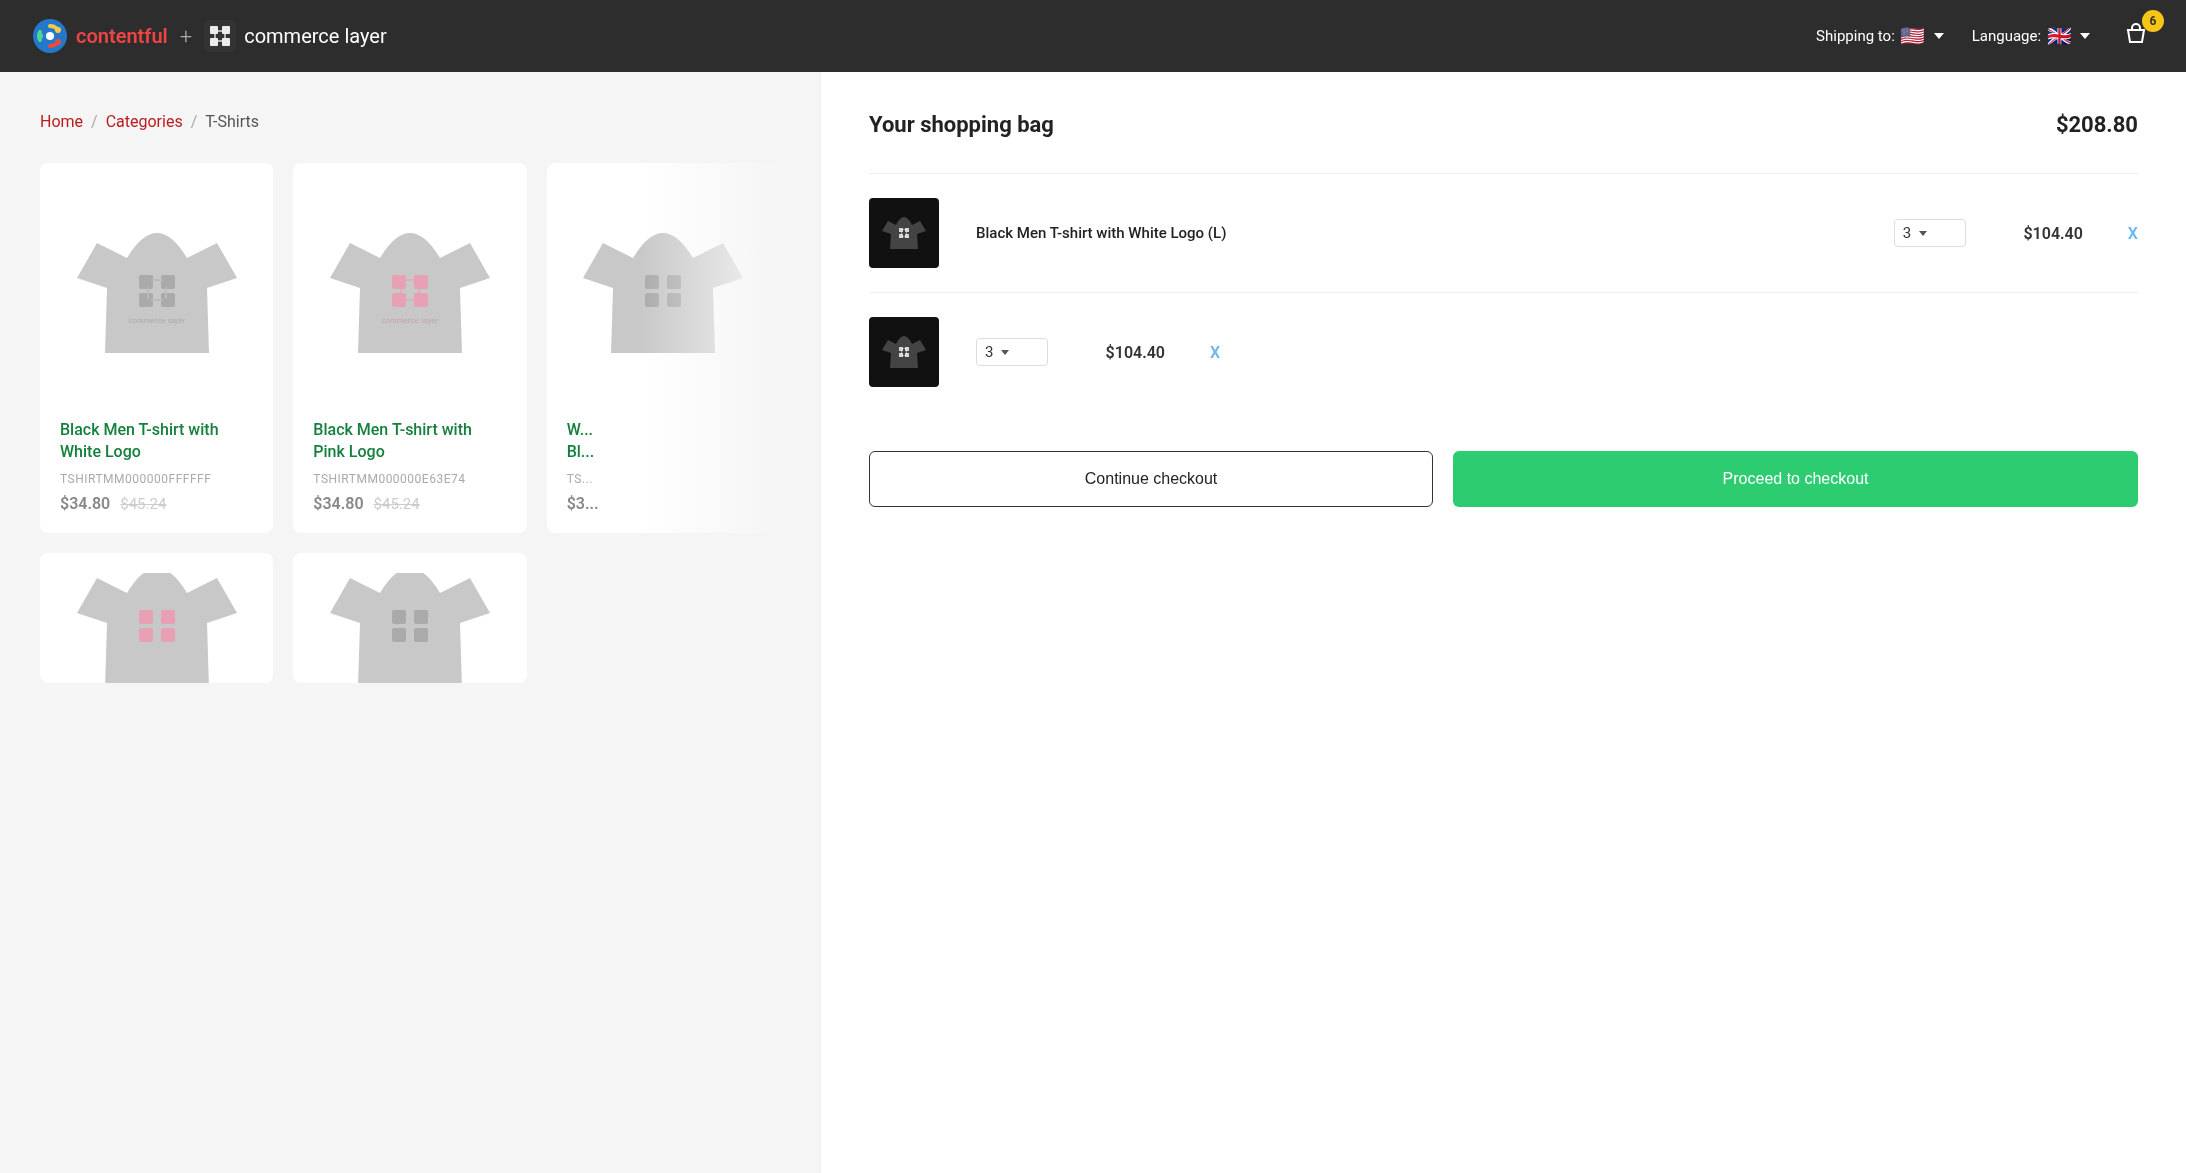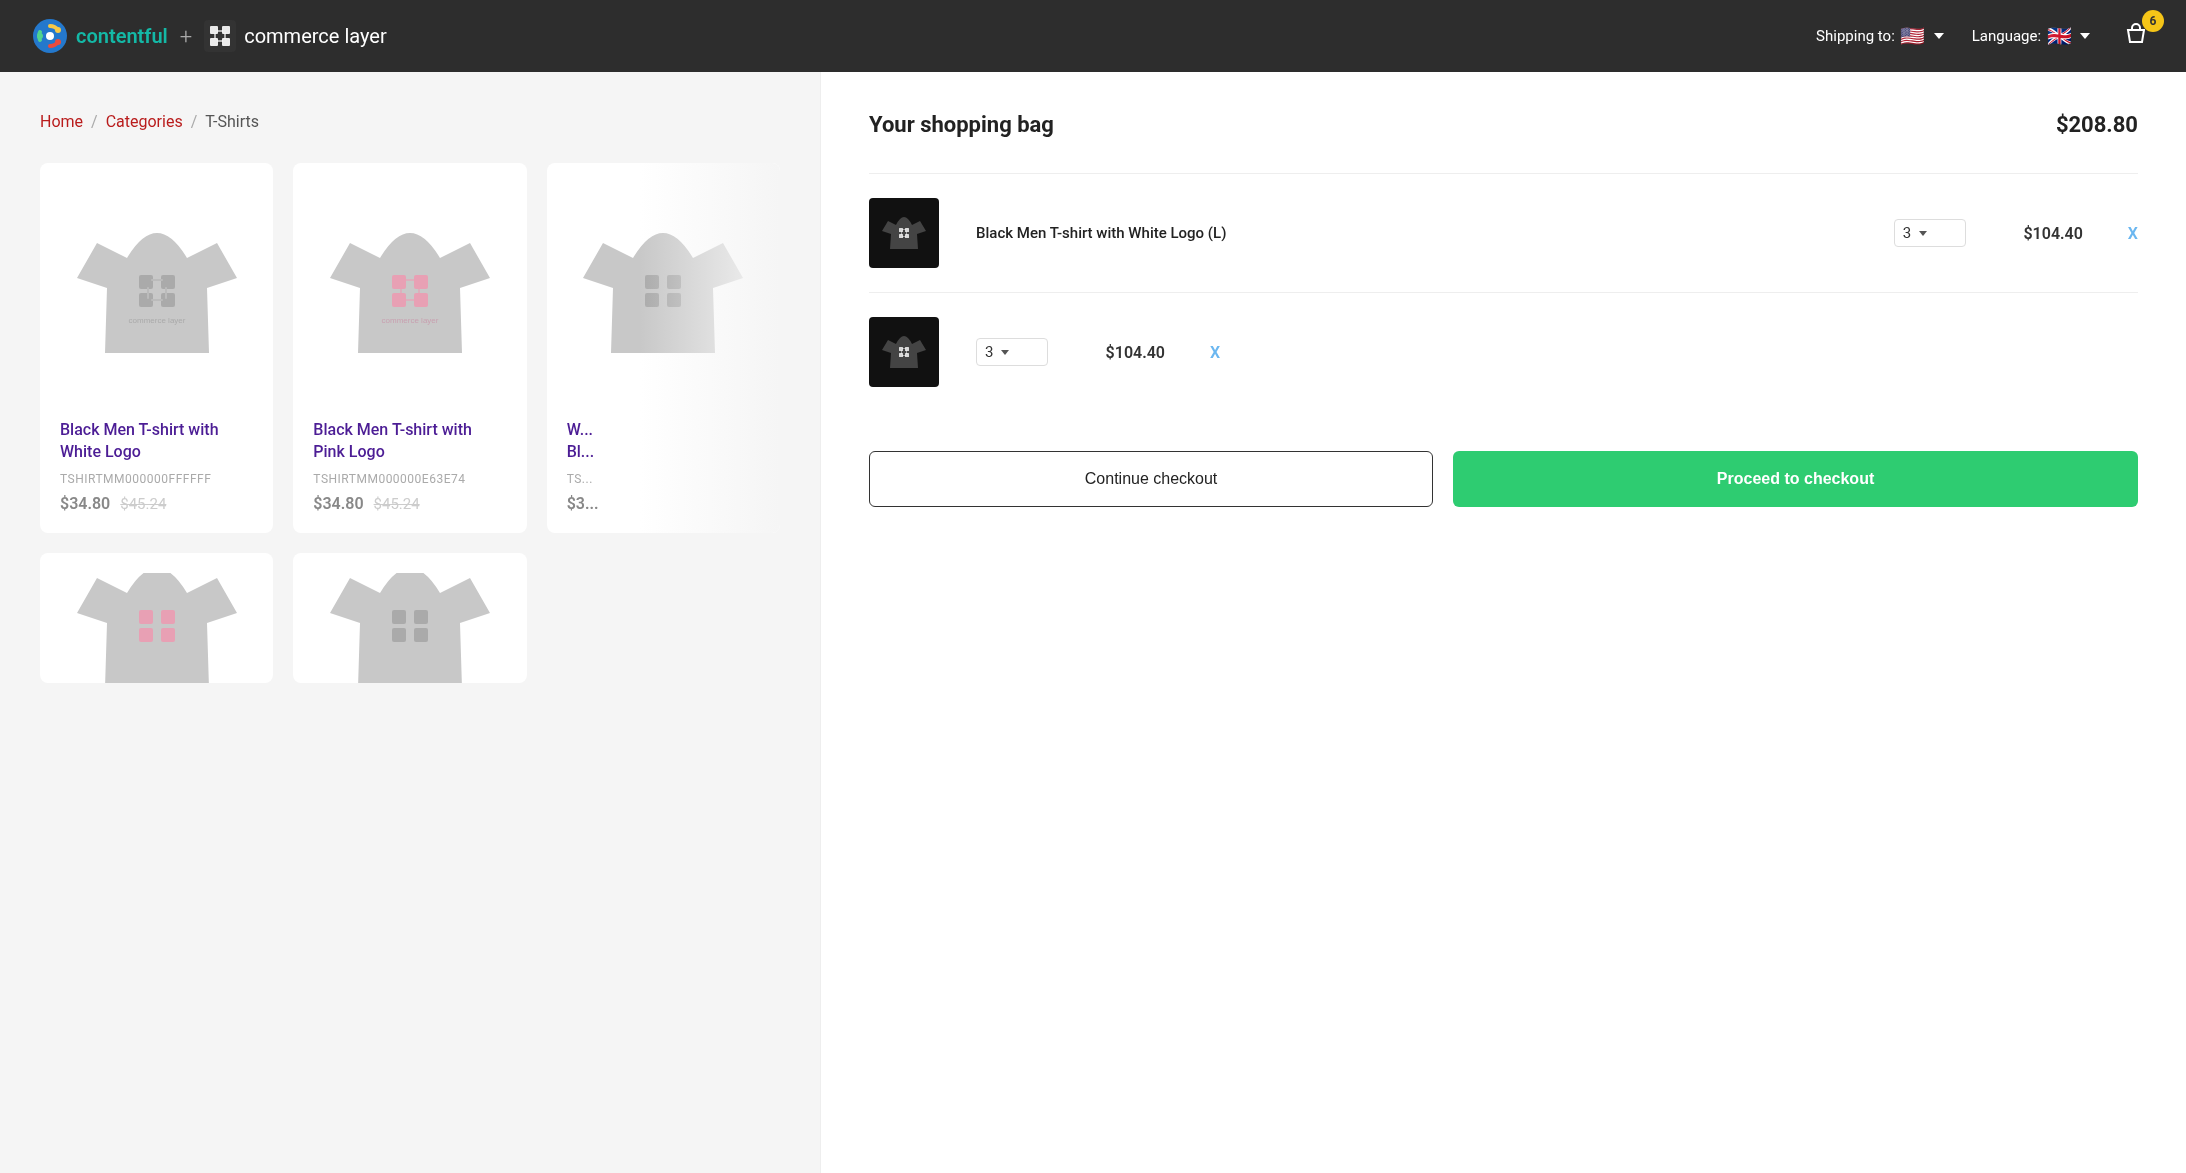--- a/index.html
+++ b/index.html
@@ -16,21 +16,21 @@
     }
     .header-left {
       display: flex;
       align-items: center;
       gap: 12px;
     }
     .contentful-logo {
       display: flex;
       align-items: center;
       gap: 8px;
-      color: #14b8a6;
+      color: #ef4444;
       font-size: 20px;
       font-weight: 600;
     }
     .contentful-icon {
       width: 36px;
       height: 36px;
     }
     .plus-sign {
       color: #aaa;
       font-size: 22px;
@@ -151,21 +151,21 @@
       margin-bottom: 16px;
       overflow: hidden;
     }
     .product-card-img svg {
       width: 180px;
       height: 180px;
     }
     .product-name {
       font-size: 16px;
       font-weight: 500;
-      color: #4c1d95;
+      color: #15803d;
       margin-bottom: 8px;
       line-height: 1.4;
     }
     .product-sku {
       font-size: 12px;
       color: #aaa;
       margin-bottom: 8px;
       letter-spacing: 0.5px;
     }
     .product-prices {
@@ -291,21 +291,21 @@
       cursor: pointer;
       text-align: center;
     }
     .checkout-btn {
       flex: 1.2;
       padding: 18px 34px;
       border: none;
       border-radius: 6px;
       background: #2ecc71;
       font-size: 16px;
-      font-weight: 700;
+      font-weight: 400;
       color: white;
       cursor: pointer;
       text-align: center;
     }
 
     .partial-overlay {
       position: relative;
       overflow: hidden;
     }
     .partial-overlay::after {

